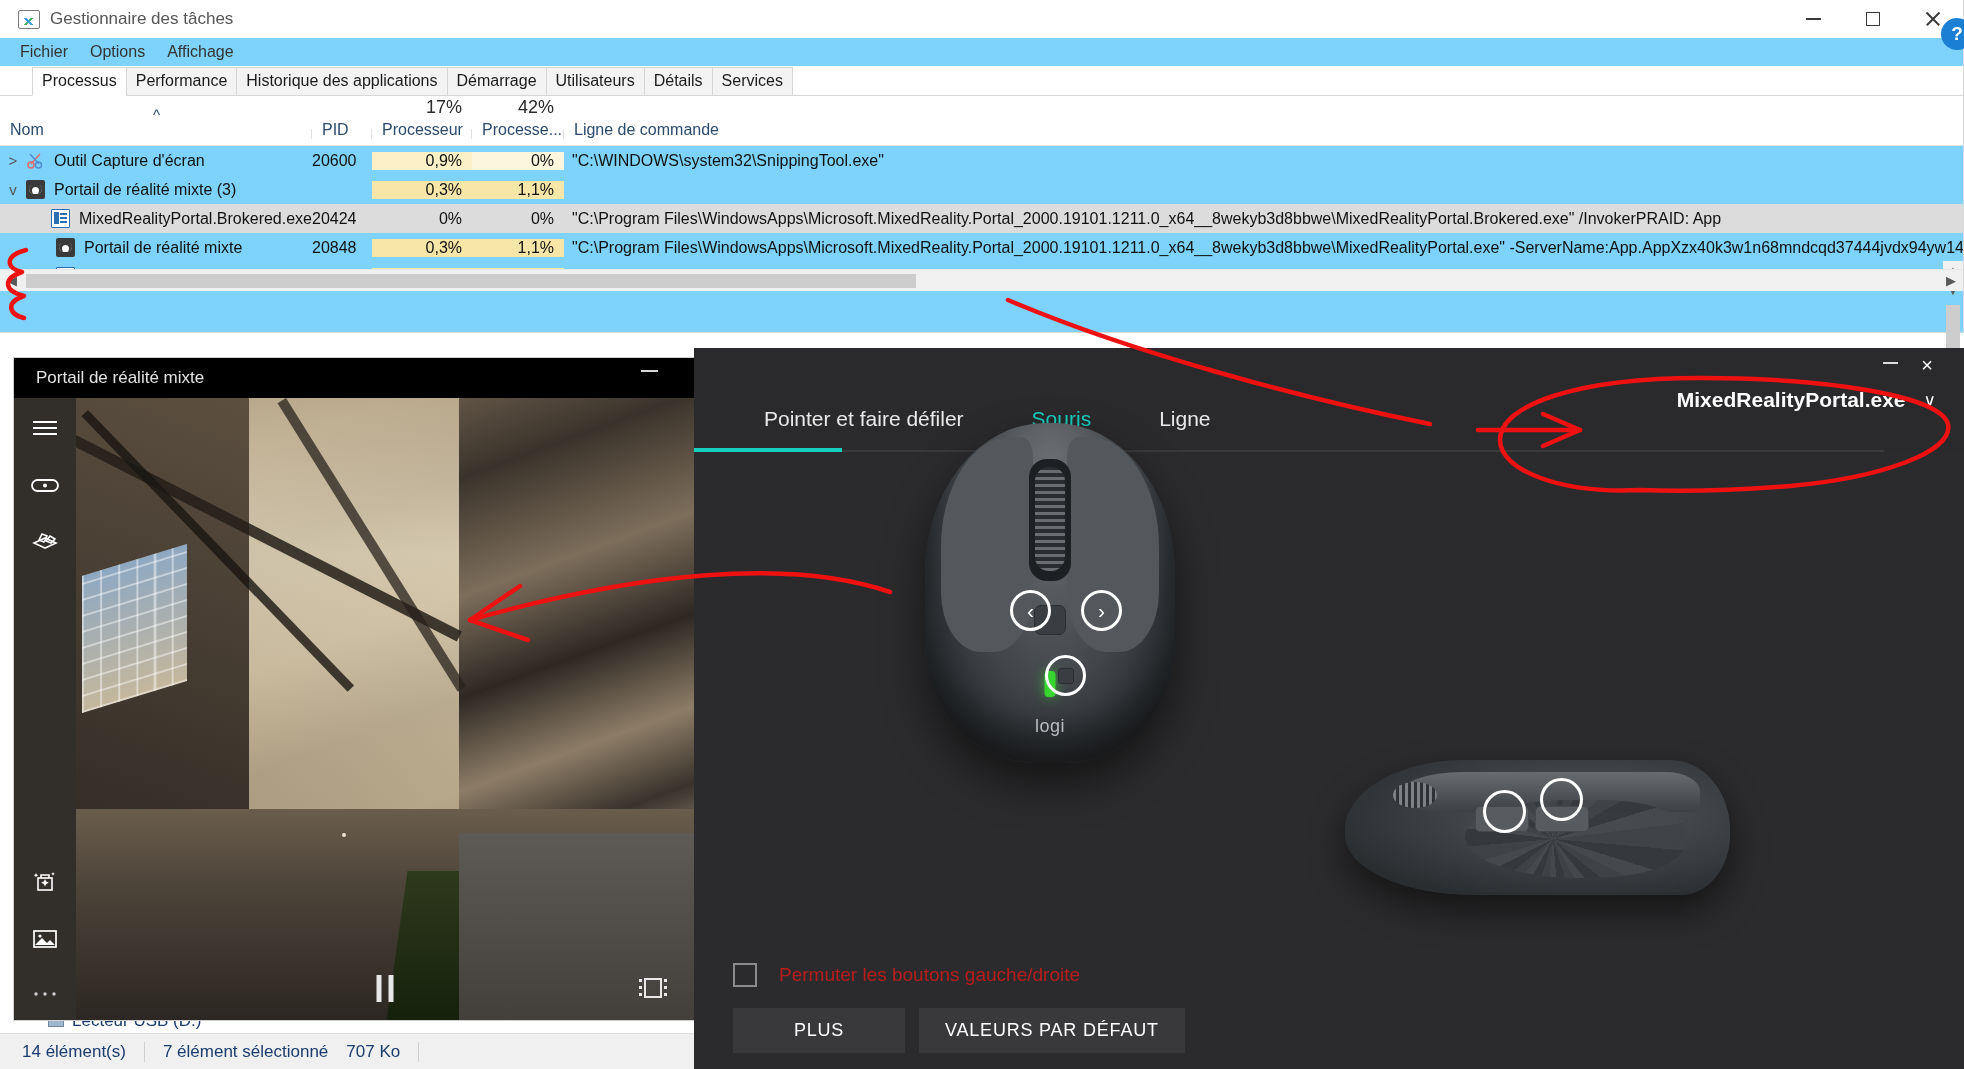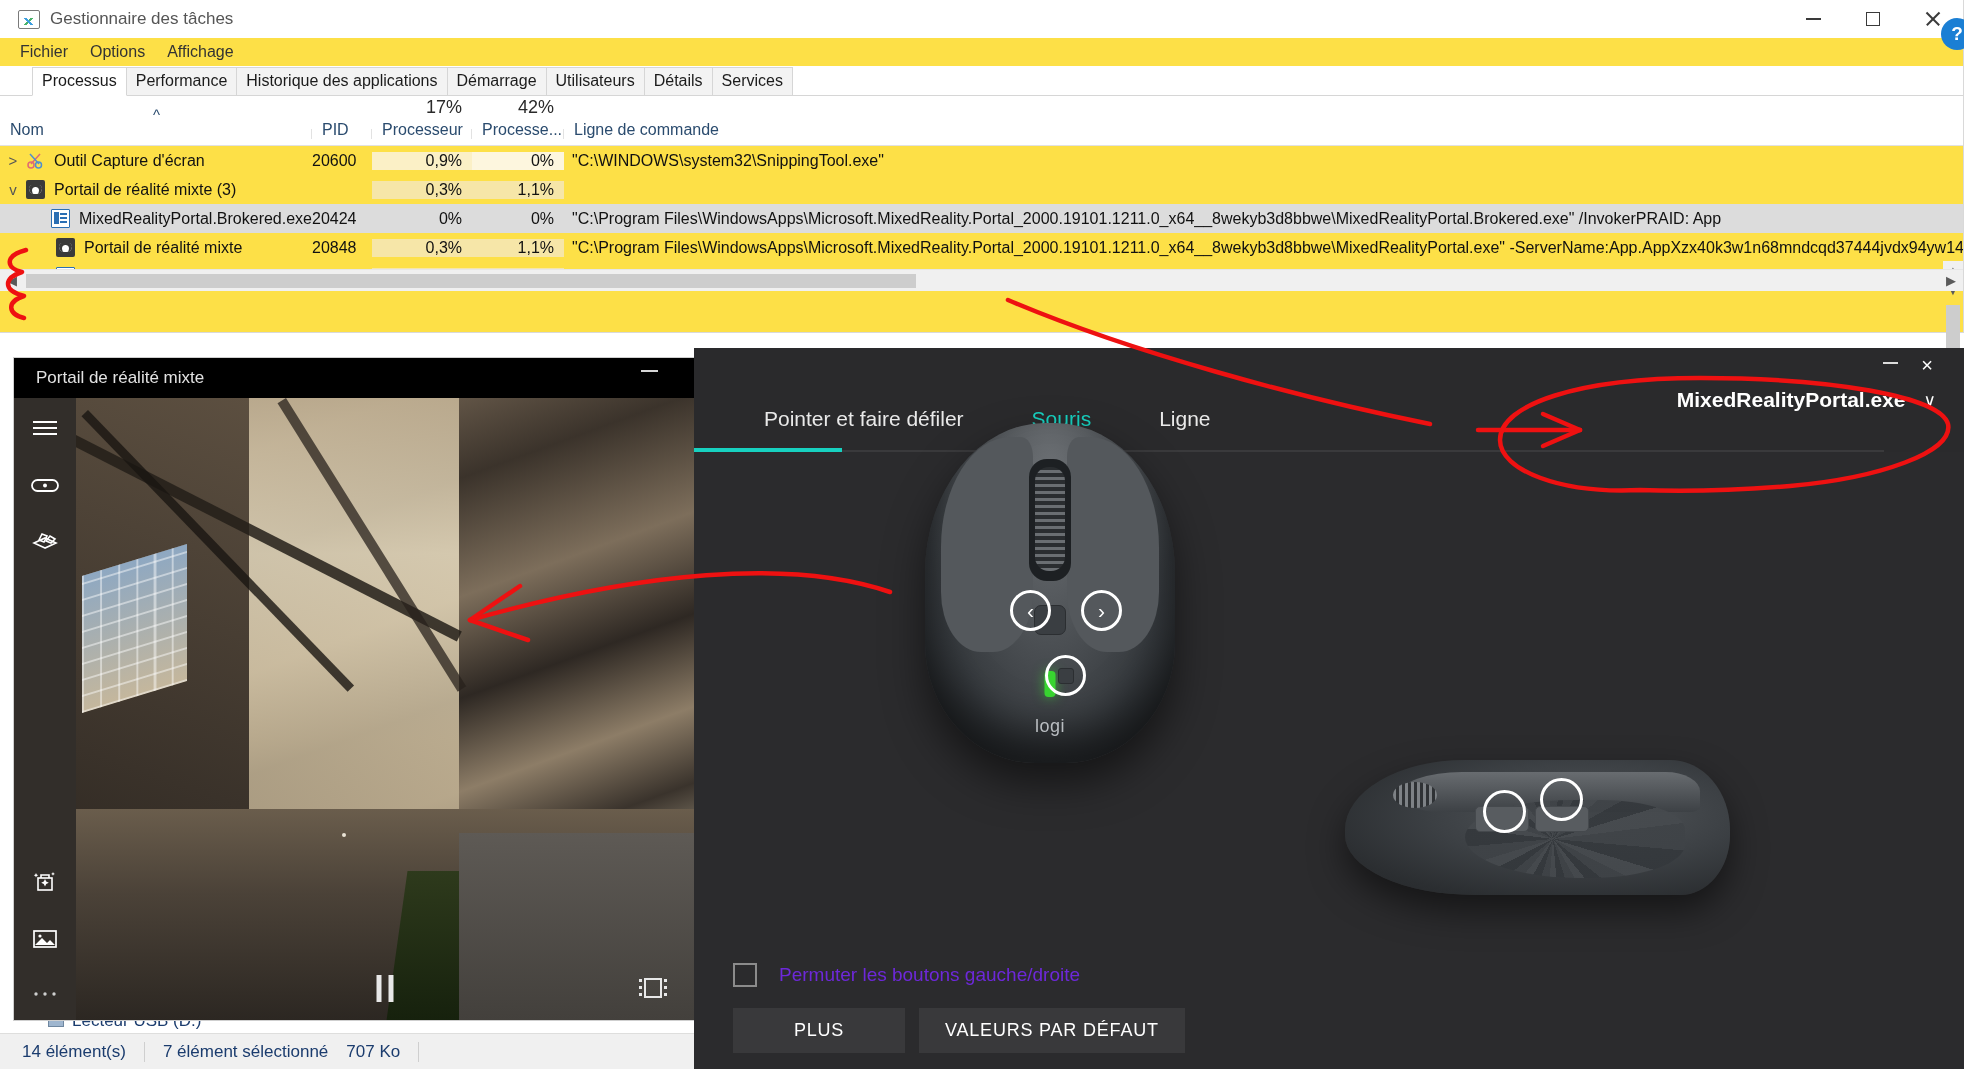--- a/index.html
+++ b/index.html
@@ -30,21 +30,21 @@
   #explorer-ghost-row .mini-icon {
     width:16px; height:14px; background:#9fb6cf; border:1px solid #6f87a0; margin-top:2px;
   }
   #explorer-chev {
     position:absolute; left:295px; bottom:44px; color:#444; font-size:20px;
   }
 
   
   #taskmgr {
     position:absolute; left:0; top:0; width:1964px; height:333px;
-    background:#fde047; border:1px solid #d9d9d9; border-top:none; border-left:none;
+    background:#7dd3fc; border:1px solid #d9d9d9; border-top:none; border-left:none;
   }
   #tm-titlebar {
     height:38px; display:flex; align-items:center; padding-left:18px;
     background:#ffffff; position:relative;
   }
   #tm-title-icon {
     width:22px; height:19px; margin-right:10px; position:relative;
     border:1.6px solid #7a7a7a; border-radius:2px; background:#fff;
   }
   #tm-title-icon::after{
@@ -307,21 +307,21 @@
   #mouse-side .swheel {
     position:absolute; left:48px; top:22px; width:44px; height:26px; border-radius:50%;
     background:repeating-linear-gradient(90deg,#7e8286 0 3px,#2f3235 3px 6px);
   }
   #cal-s1 { left:1483px; top:790px; width:43px; height:43px; }
   #cal-s2 { left:1540px; top:778px; width:43px; height:43px; }
 
   
   #swap-row { position:absolute; left:733px; top:963px; display:flex; align-items:center; gap:22px; }
   #swap-box { width:24px; height:24px; border:2px solid #8b8b8b; background:transparent; }
-  #swap-label { color:#6d28d9; font-size:19px; }
+  #swap-label { color:#b91c1c; font-size:19px; }
   #btn-row { position:absolute; left:733px; top:1008px; display:flex; gap:14px; }
   .logi-btn {
     background:#39393b; color:#fff; font-size:18px; letter-spacing:.8px;
     padding:0 26px; height:45px; min-width:172px;
     display:flex; align-items:center; justify-content:center; border:none;
   }
 
   
   #annotations { position:absolute; inset:0; pointer-events:none; }
 </style>

